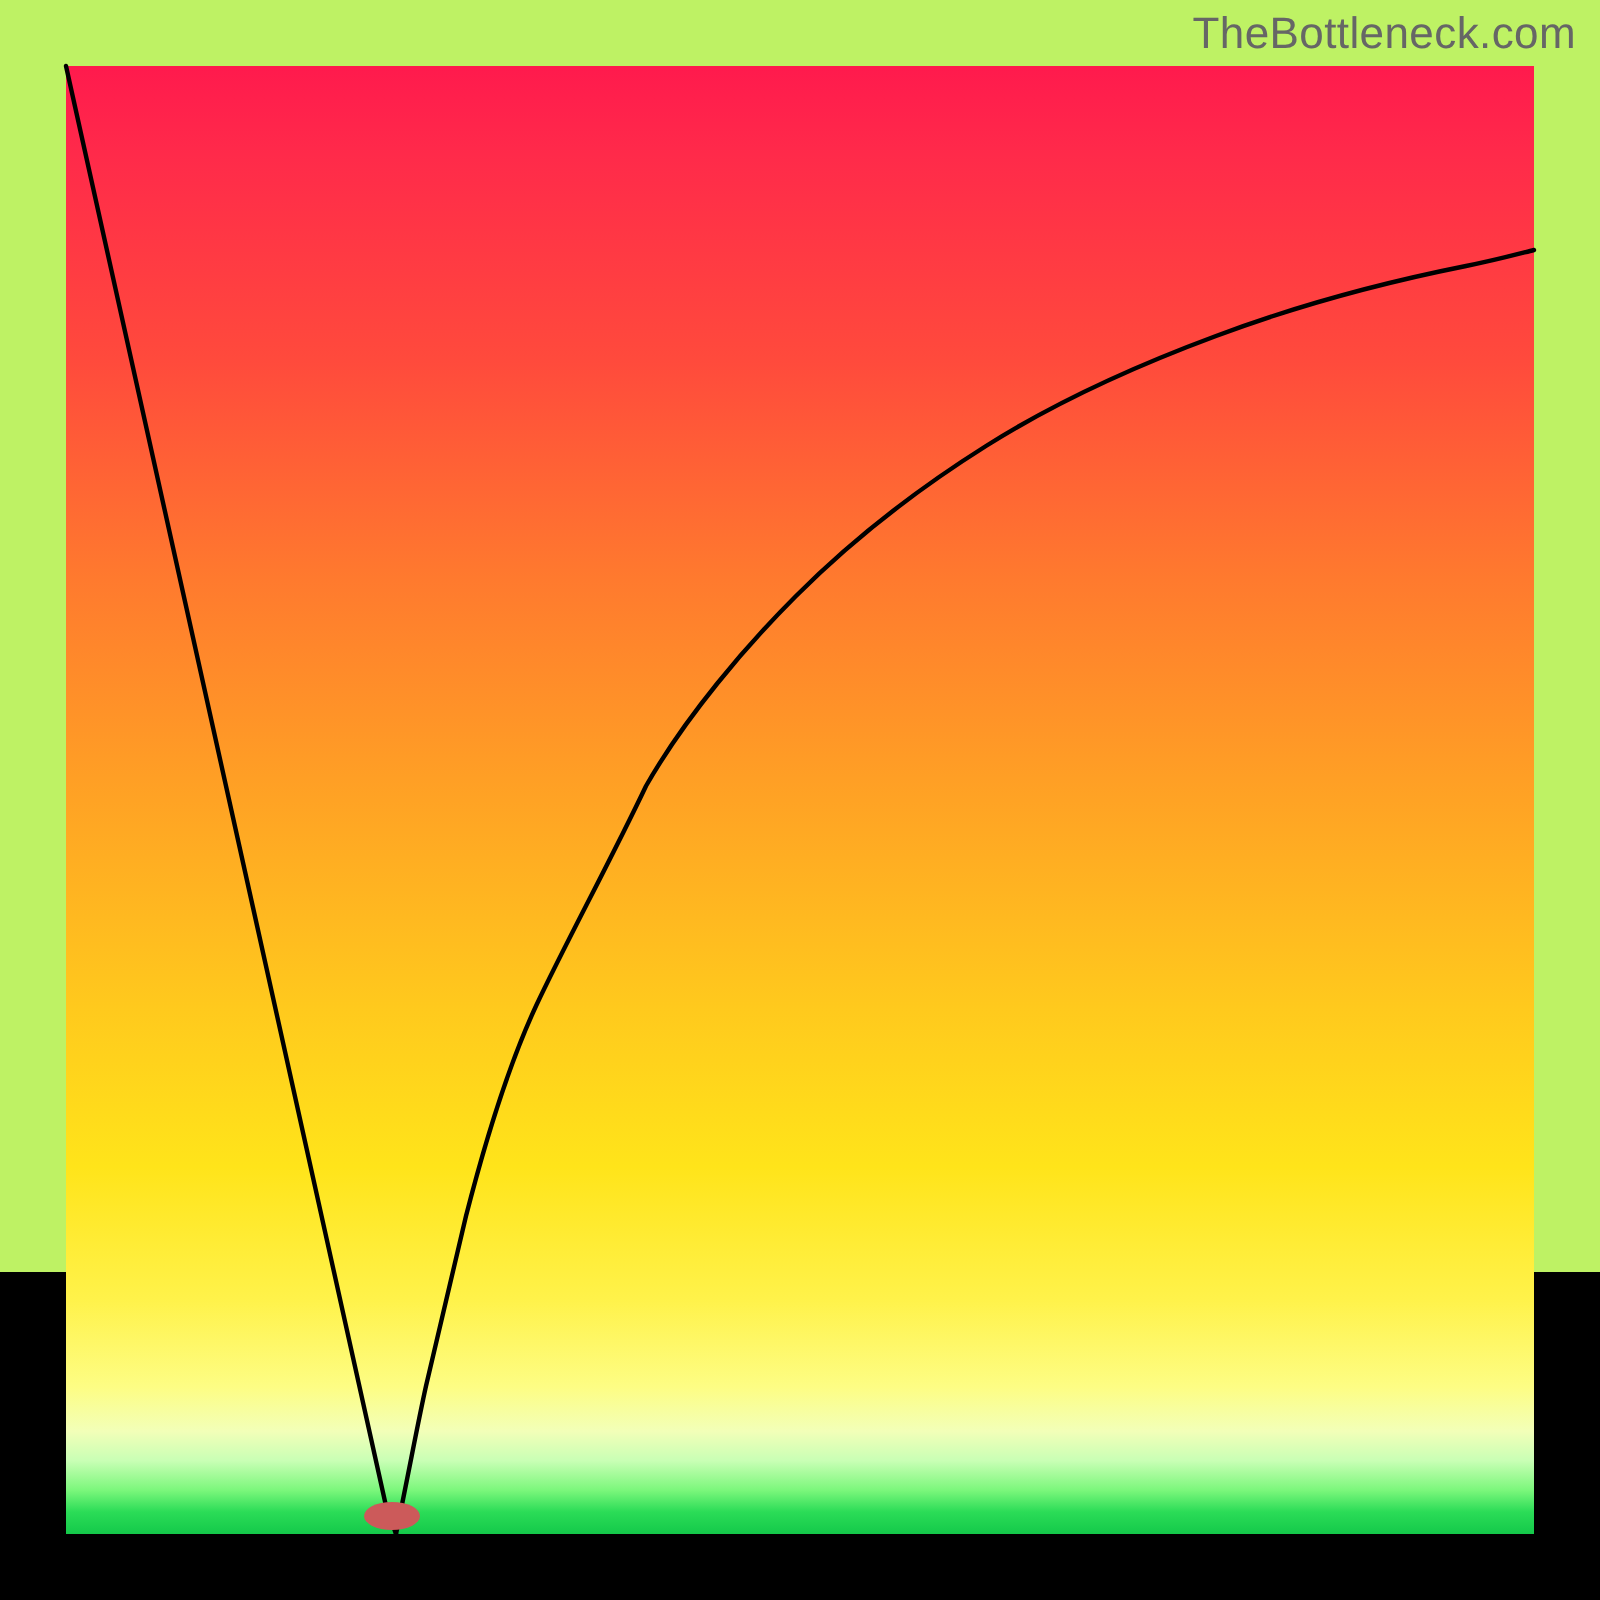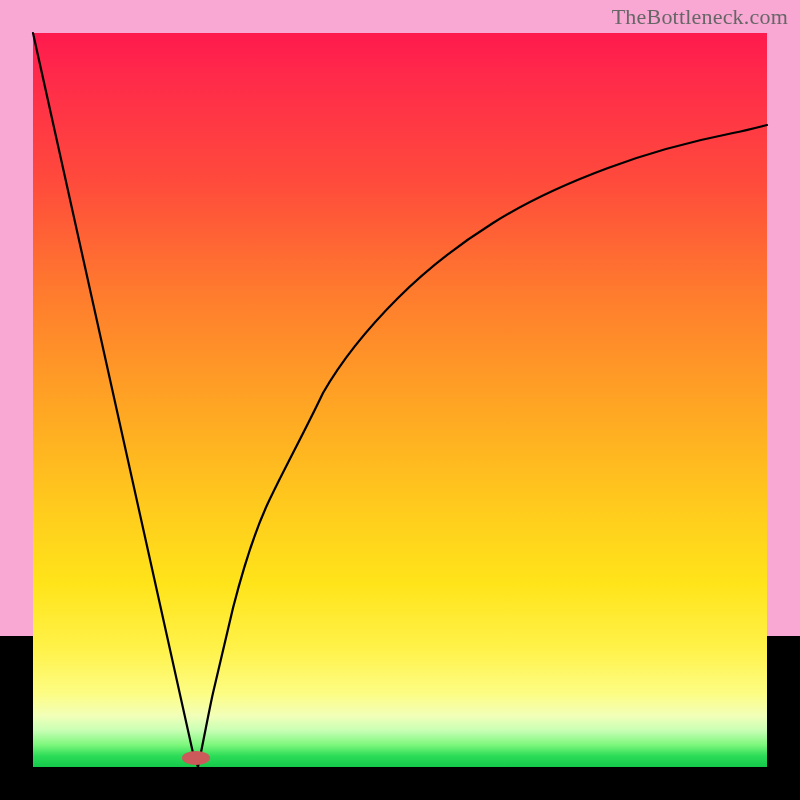--- a/index.html
+++ b/index.html
@@ -8,22 +8,21 @@
     width: 800px;
     height: 800px;
     overflow: hidden;
     background: #000;
     font-family: Arial, Helvetica, sans-serif;
   }
   .frame {
     position: relative;
     width: 800px;
     height: 636px;
-    background: #f9a8d4;
-    font-family: Liberation Serif, serif;
+    background: #bef264;
   }
   .plot {
     position: absolute;
     left: 33px;
     top: 33px;
     width: 734px;
     height: 734px;
     
     background: linear-gradient(
       to bottom,

